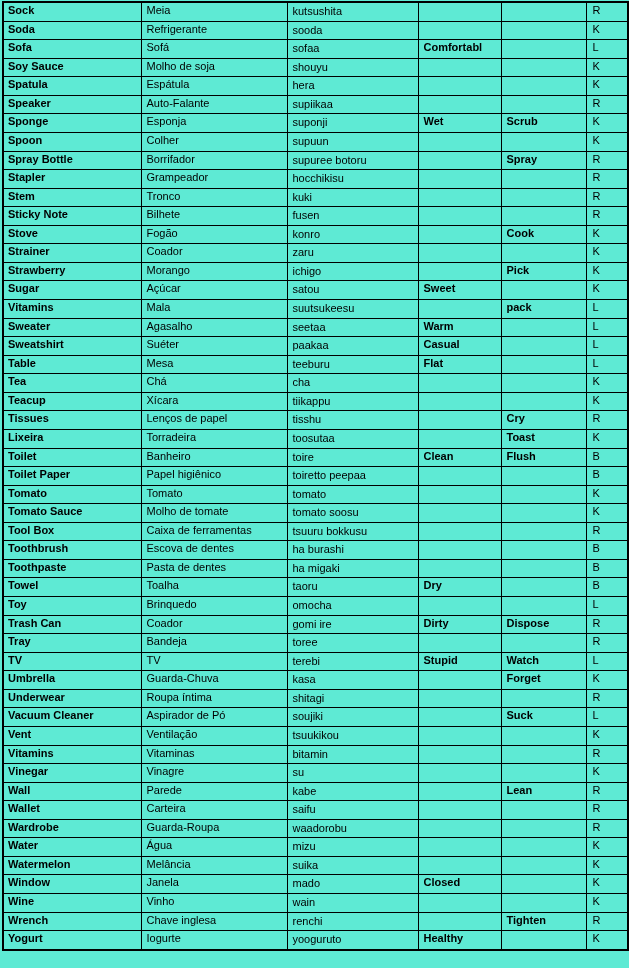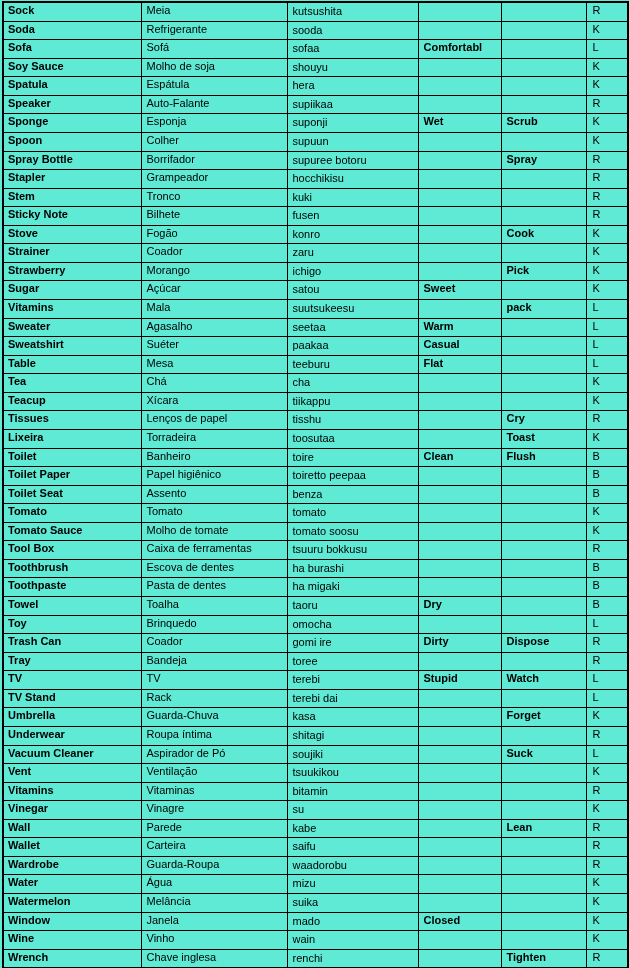--- a/index.html
+++ b/index.html
@@ -261,28 +261,20 @@
         </tr>
         <tr>
           <td class="c0">Toilet Paper</td>
           <td class="c1">Papel higiênico</td>
           <td class="c2">toiretto peepaa</td>
           <td class="c3"></td>
           <td class="c4"></td>
           <td class="c5">B</td>
         </tr>
         <tr>
-          <td class="c0">Toilet Seat</td>
-          <td class="c1">Assento</td>
-          <td class="c2">benza</td>
-          <td class="c3"></td>
-          <td class="c4"></td>
-          <td class="c5">B</td>
-        </tr>
-        <tr>
           <td class="c0">Tomato</td>
           <td class="c1">Tomato</td>
           <td class="c2">tomato</td>
           <td class="c3"></td>
           <td class="c4"></td>
           <td class="c5">K</td>
         </tr>
         <tr>
           <td class="c0">Tomato Sauce</td>
           <td class="c1">Molho de tomate</td>
@@ -349,28 +341,20 @@
         </tr>
         <tr>
           <td class="c0">TV</td>
           <td class="c1">TV</td>
           <td class="c2">terebi</td>
           <td class="c3">Stupid</td>
           <td class="c4">Watch</td>
           <td class="c5">L</td>
         </tr>
         <tr>
-          <td class="c0">TV Stand</td>
-          <td class="c1">Rack</td>
-          <td class="c2">terebi dai</td>
-          <td class="c3"></td>
-          <td class="c4"></td>
-          <td class="c5">L</td>
-        </tr>
-        <tr>
           <td class="c0">Umbrella</td>
           <td class="c1">Guarda-Chuva</td>
           <td class="c2">kasa</td>
           <td class="c3"></td>
           <td class="c4">Forget</td>
           <td class="c5">K</td>
         </tr>
         <tr>
           <td class="c0">Underwear</td>
           <td class="c1">Roupa íntima</td>

